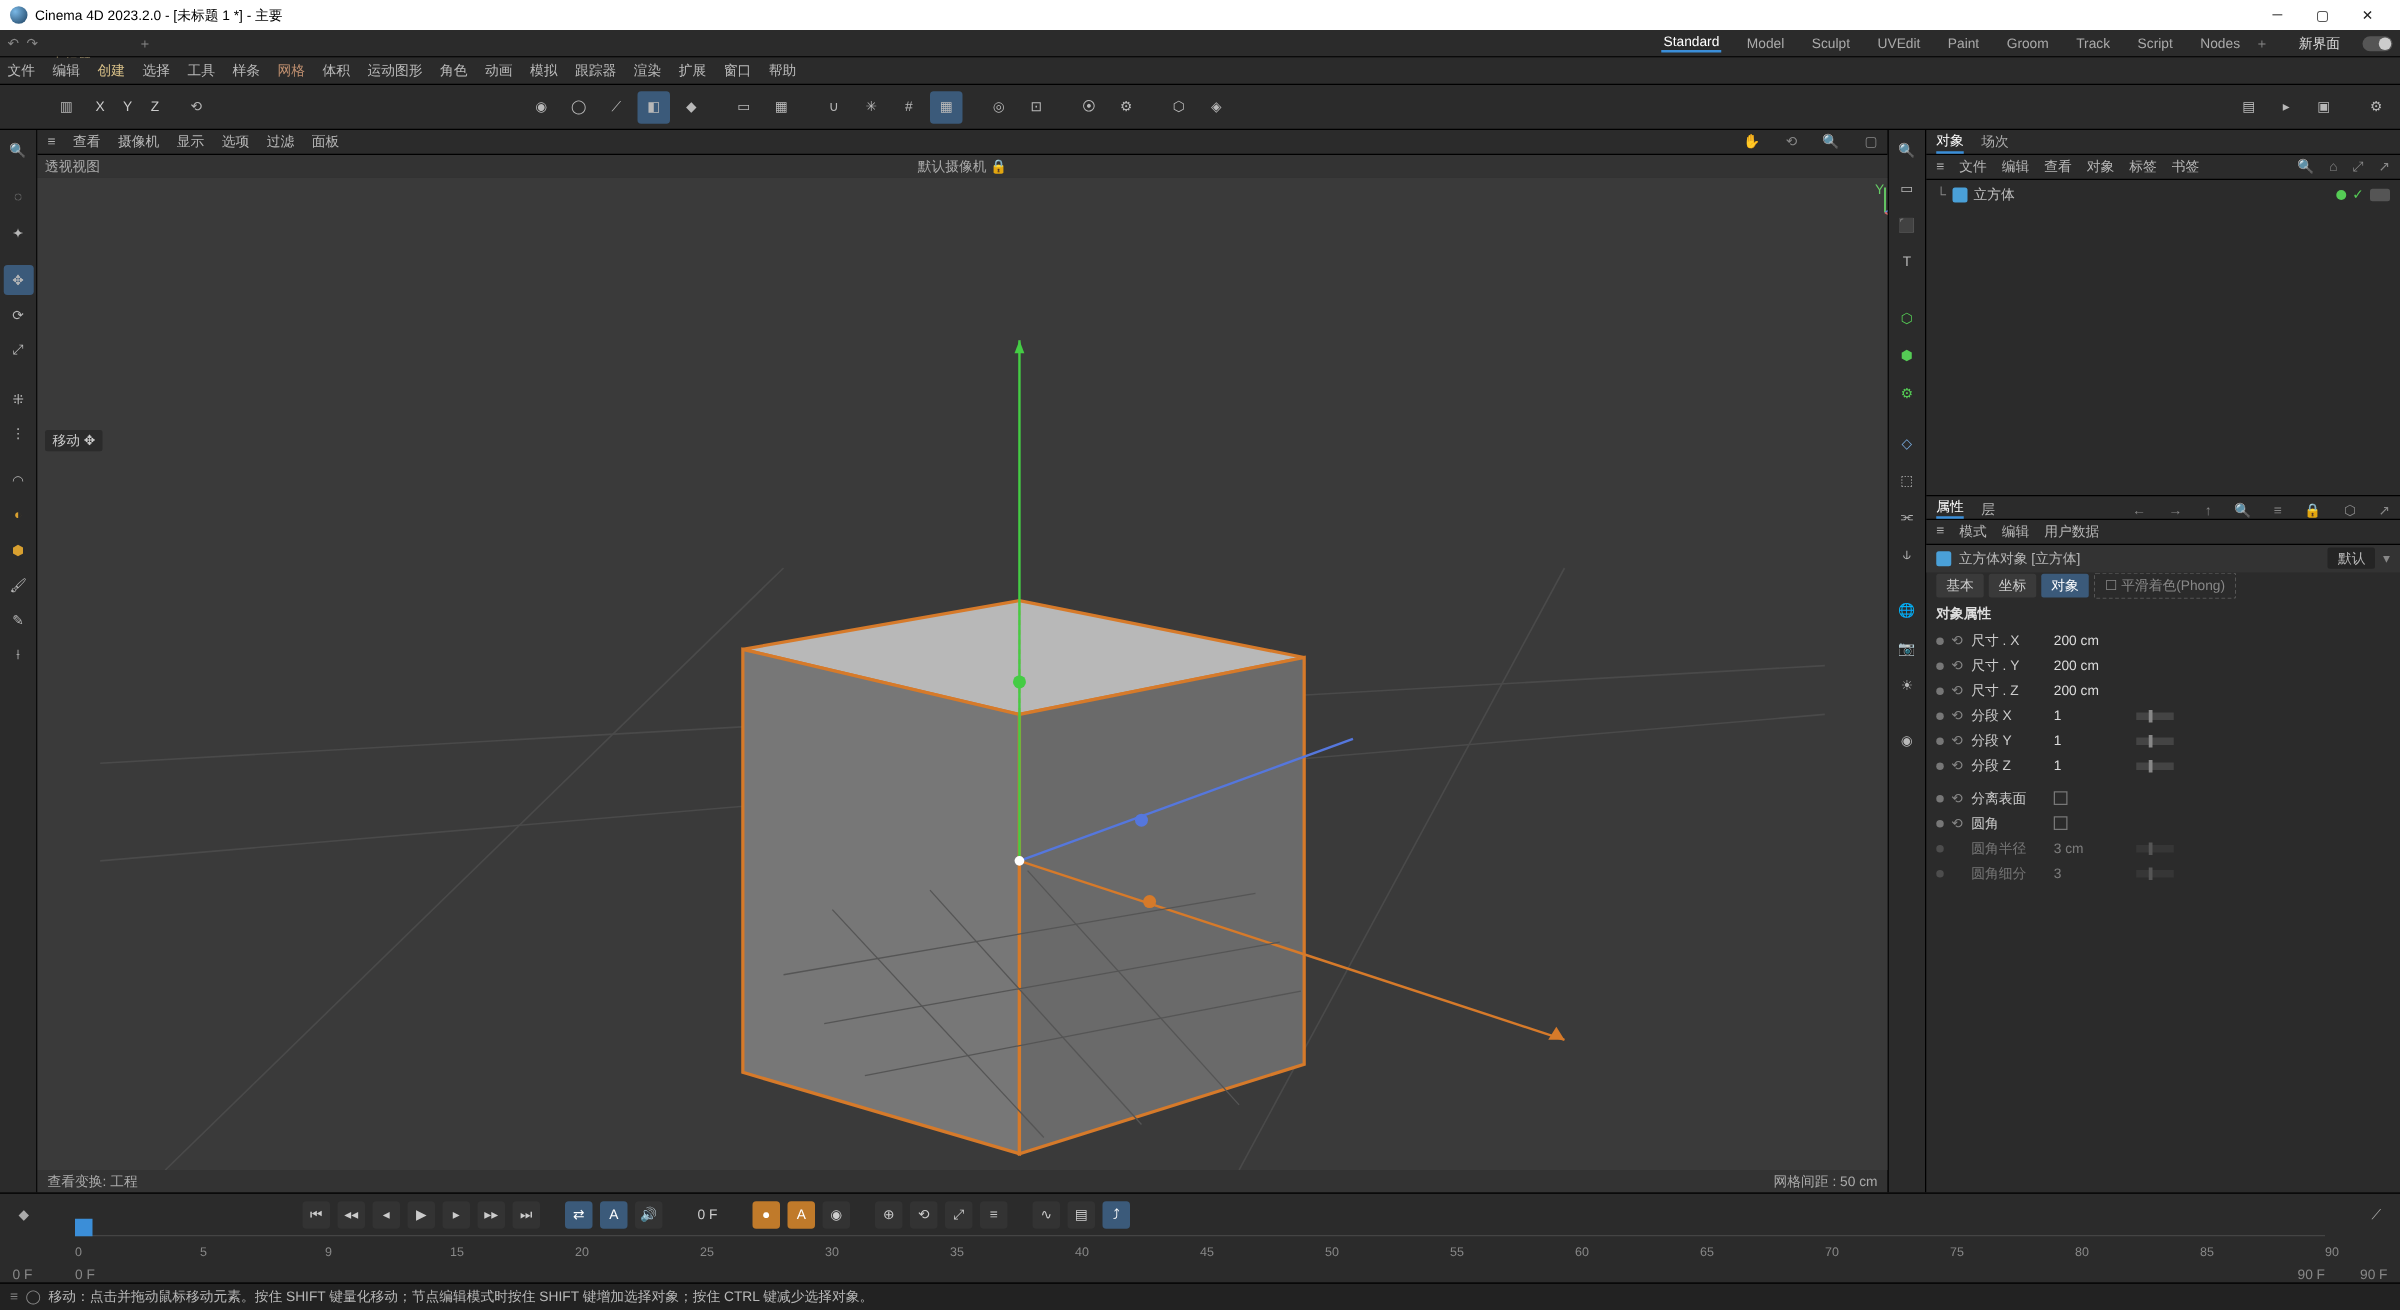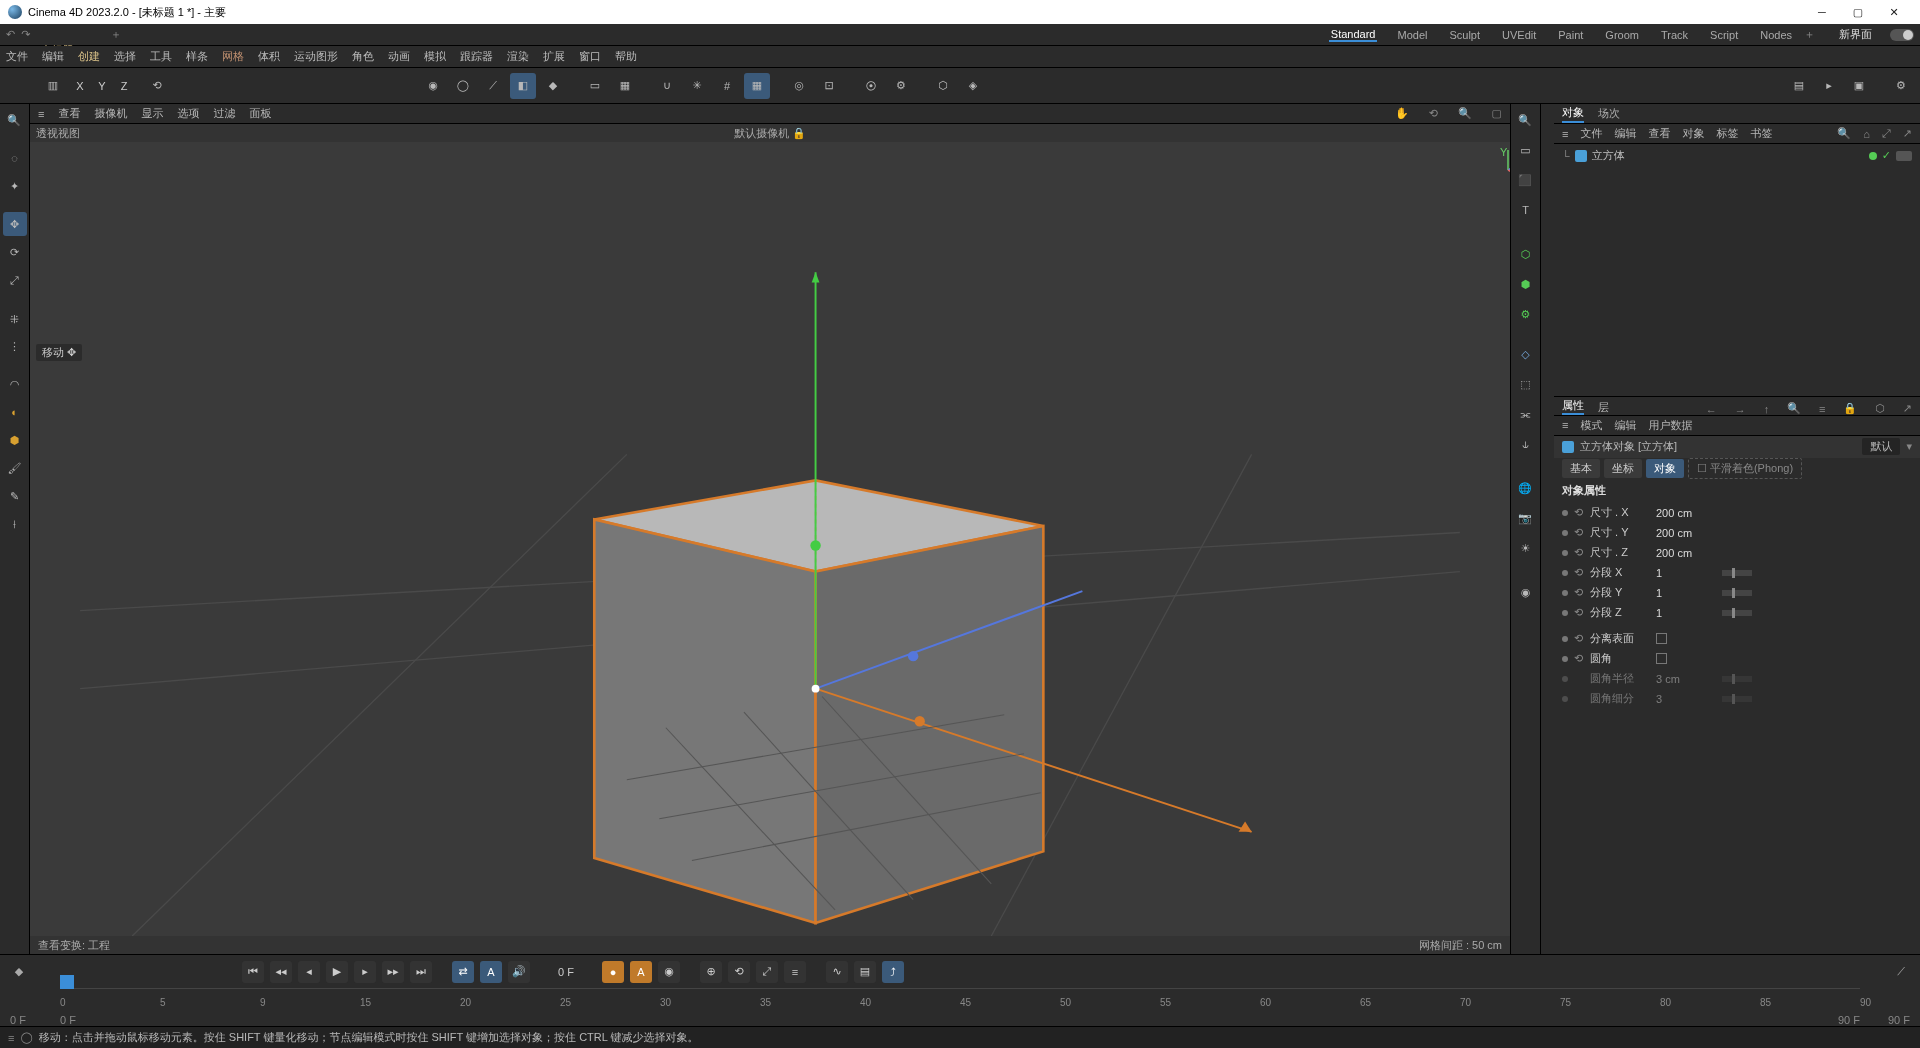--- a/index.html
+++ b/index.html
@@ -53,21 +53,21 @@
 
 .gizmo { position:absolute; top:6px; right:10px; font-size:10px; }
 .gizmo .y { color:#6c6; position:absolute; top:-2px; left:0; }
 
 .cube-svg { position:absolute; left:0; top:0; width:100%; height:100%; }
 .tool-label { position:absolute; left:6px; top:202px; background:#2b2b2b; padding:1px 6px; color:#ccc; border-radius:2px; }
 
 .rightbar { width:30px; background:#2b2b2b; border-left:1px solid #000; display:flex; flex-direction:column; align-items:center; padding-top:4px; gap:6px; }
 .rightbar .ico { width:24px; height:24px; display:flex; align-items:center; justify-content:center; border-radius:3px; cursor:pointer; }
 
-.panels { width:380px; background:#2b2b2b; border-left:1px solid #000; display:flex; flex-direction:column;padding-left:13px; }
+.panels { width:380px; background:#2b2b2b; border-left:1px solid #000; display:flex; flex-direction:column; }
 .panel-tabs { height:20px; display:flex; align-items:center; gap:14px; padding:0 8px; border-bottom:1px solid #000; }
 .panel-tabs span { color:#aaa; }
 .panel-tabs span.active { color:#fff; border-bottom:2px solid #3b8ed8; padding-bottom:1px; }
 .panel-menu { height:20px; display:flex; align-items:center; gap:12px; padding:0 8px; border-bottom:1px solid #000; }
 .panel-menu .spacer { flex:1; }
 .panel-menu .ico { color:#888; cursor:pointer; }
 .obj-tree { flex:1; min-height:40px; padding:4px 8px; }
 .obj-row { display:flex; align-items:center; gap:5px; }
 .obj-row .cubelet { width:12px; height:12px; background:#4aa0d8; border-radius:2px; }
 .obj-row .name { color:#c0c0c0; }

